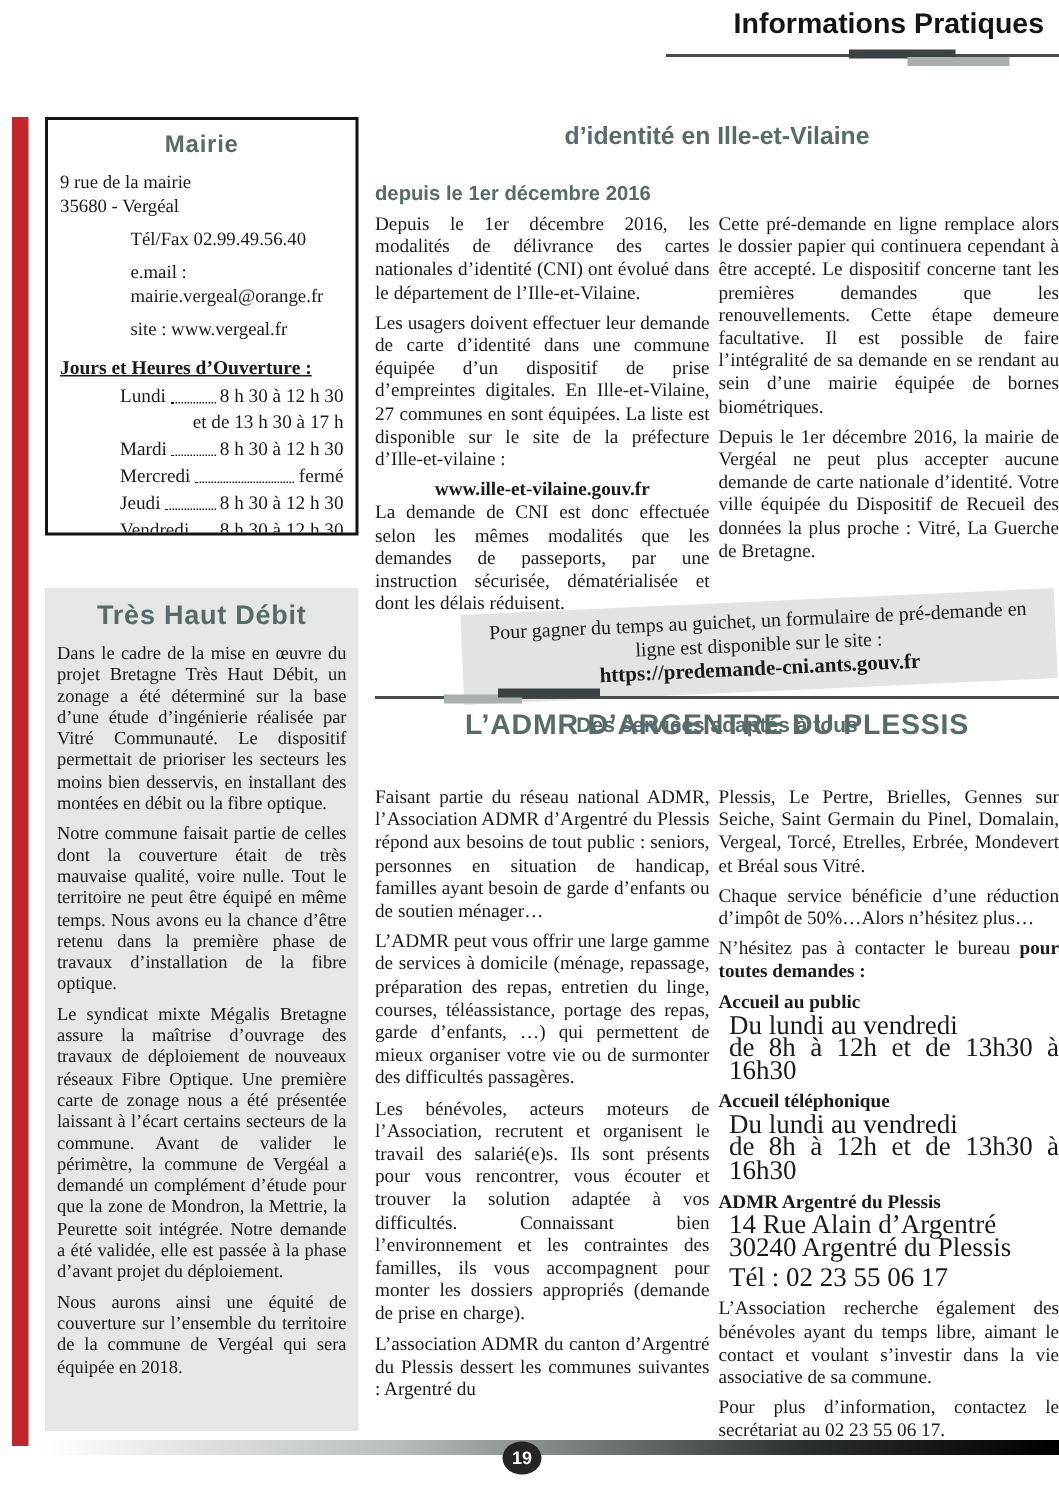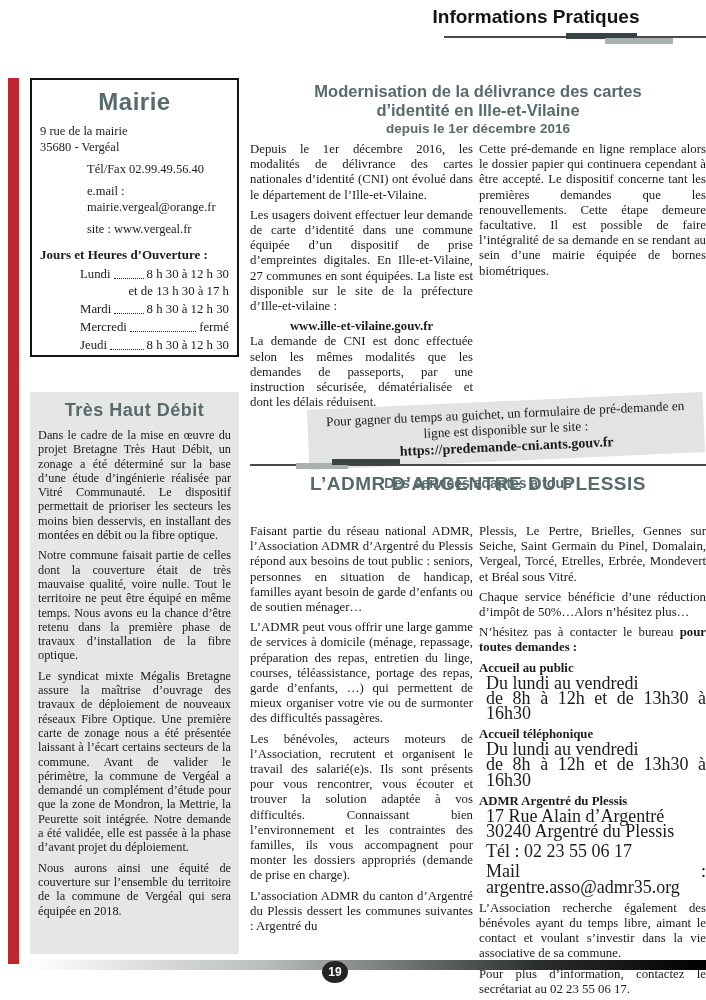--- a/index.html
+++ b/index.html
@@ -7,50 +7,50 @@
     --darkbar:#3a4344; --graybar:#a9b0b0; --text:#1a1a1a;
   }
   *{margin:0;padding:0;box-sizing:border-box;}
   html,body{background:#888;}
   #page{
     position:relative;width:706px;height:1000px;background:#fff;
     font-family:"Liberation Serif",serif;color:var(--text,#1a1a1a);
     margin:0 auto;overflow:hidden;
   }
   
-  .hdr-title{position:absolute;top:6px;right:10px;width:320px;text-align:center;
+  .hdr-title{position:absolute;top:6px;right:10px;width:320px;text-align:right;
     font-family:"Liberation Sans",sans-serif;font-weight:bold;font-size:19px;color:#141414;}
   .hdr-rule{position:absolute;top:36px;left:444px;width:262px;height:2px;background:#4a4a4a;}
   .hdr-dark{position:absolute;top:33px;left:566px;width:71px;height:6px;background:var(--darkbar,#3a4344);}
   .hdr-gray{position:absolute;top:38px;left:605px;width:68px;height:6px;background:var(--graybar,#a9b0b0);}
   
   .red-bar{position:absolute;left:8px;top:78px;width:11px;height:886px;background:var(--redbar,#c0272d);}
   
   .mairie{position:absolute;left:30px;top:78px;width:209px;height:279px;
     border:2px solid #141414;padding:0 8px;overflow:hidden;}
-  .mairie-title{font-family:"Liberation Sans",sans-serif;font-weight:bold;font-size:24px;
+  .mairie-title{font-family:"Liberation Sans",sans-serif;font-weight:bold;font-size:16px;
     color:var(--heading,#586b6b);text-align:center;margin:8px 0 7px;letter-spacing:.5px;}
   .m-line{font-size:12.5px;line-height:16px;}
   .m-gap{margin-top:6px;margin-left:47px;}
-  .hours-title{font-weight:bold;font-size:13px;margin-top:10px;margin-bottom:2px;}
+  .hours-title{font-weight:bold;font-size:13px;margin-top:10px;margin-bottom:2px;text-decoration:underline;}
   .hrow{display:flex;align-items:flex-end;font-size:12.8px;line-height:18px;margin-left:40px;}
   .hrow .dots{flex:1;border-bottom:1.6px dotted #222;margin:0 3px 4px;}
   .hrow .time{white-space:nowrap;}
   .hrow-cont{font-size:12.8px;line-height:17px;text-align:right;}
   
   .thd{position:absolute;left:30px;top:392px;width:209px;height:562px;
     background:var(--panel,#e4e7e6);padding:6px 8px;overflow:hidden;}
   .thd-title{font-family:"Liberation Sans",sans-serif;font-weight:bold;font-size:18px;
     color:var(--heading,#586b6b);text-align:center;margin:2px 0 7px;letter-spacing:.5px;}
   .thd p{font-size:12.3px;line-height:14.3px;text-align:justify;margin-bottom:6px;}
   
   .cni-title{position:absolute;left:250px;top:82px;width:456px;text-align:center;
     font-family:"Liberation Sans",sans-serif;font-weight:bold;font-size:16.5px;
     line-height:19px;color:var(--heading,#586b6b);}
-  .cni-sub{position:absolute;left:250px;top:121px;width:456px;text-align:center;
+  .cni-sub{position:absolute;left:250px;top:121px;width:456px;
     font-family:"Liberation Sans",sans-serif;font-weight:bold;font-size:13.5px;
     color:var(--heading,#586b6b);}
   .col{position:absolute;font-size:12.8px;line-height:15.2px;text-align:justify;}
   .col p{margin-bottom:5px;}
   .cni-c1{left:250px;top:142px;width:223px;}
   .cni-c2{left:479px;top:142px;width:227px;}
   .bold-link{font-weight:bold;text-align:center;display:block;}
   
   .banner{position:absolute;left:308px;top:401px;width:396px;
     transform:rotate(-2.6deg);background:#e1e4e3;padding:5px 8px 6px;text-align:center;}
@@ -70,21 +70,21 @@
   .admr-c1{left:250px;top:524px;width:223px;}
   .admr-c2{left:479px;top:524px;width:227px;}
   .blk{margin-bottom:6px;}
   .blk-title{font-weight:bold;font-size:12.8px;line-height:15px;}
   .blk-line{padding-left:7px;font-size:18px;line-height:15.2px;}
   .blk-line.sp{margin-top:5px;}
   .bold-inline{font-weight:bold;}
   
   .foot-grad{position:absolute;left:28px;top:960px;width:678px;height:10px;
     background:linear-gradient(to right,#ffffff 0%,#b9bdbd 35%,#2c2f2f 75%,#000 100%);}
-  .page-badge{position:absolute;left:322px;top:961px;width:26px;height:22px;border-radius:50%;
+  .page-badge{position:absolute;left:335px;top:961px;width:26px;height:22px;border-radius:50%;
     background:#242424;color:#fff;font-family:"Liberation Sans",sans-serif;font-weight:bold;
     font-size:12px;line-height:22px;text-align:center;}
 </style>
 </head>
 <body>
 
 <div id="page">
 
   <div class="hdr-title">Informations Pratiques</div>
   <div class="hdr-rule"></div>
@@ -137,33 +137,33 @@
 
   <div class="thd">
     <div class="thd-title">Très Haut Débit</div>
     <p>Dans le cadre de la mise en œuvre du projet Bretagne Très Haut Débit, un zonage a été déterminé sur la base d’une étude d’ingénierie réalisée par Vitré Communauté. Le dispositif permettait de prioriser les secteurs les moins bien desservis, en installant des montées en débit ou la fibre optique.</p>
     <p>Notre commune faisait partie de celles dont la couverture était de très mauvaise qualité, voire nulle. Tout le territoire ne peut être équipé en même temps. Nous avons eu la chance d’être retenu dans la première phase de travaux d’installation de la fibre optique.</p>
     <p>Le syndicat mixte Mégalis Bretagne assure la maîtrise d’ouvrage des travaux de déploiement de nouveaux réseaux Fibre Optique. Une première carte de zonage nous a été présentée laissant à l’écart certains secteurs de la commune. Avant de valider le périmètre, la commune de Vergéal a demandé un complément d’étude pour que la zone de Mondron, la Mettrie, la Peurette soit intégrée. Notre demande a été validée, elle est passée à la phase d’avant projet du déploiement.</p>
     <p>Nous aurons ainsi une équité de couverture sur l’ensemble du territoire de la commune de Vergéal qui sera équipée en 2018.</p>
   </div>
 
   <div class="cni-title">
-    <div>Modernisation de la délivrance des cartes</div>
     <div>d’identité en Ille-et-Vilaine</div>
   </div>
   <div class="cni-sub">depuis le 1er décembre 2016</div>
 
   <div class="col cni-c1">
     <p>Depuis le 1er décembre 2016, les modalités de délivrance des cartes nationales d’identité (CNI) ont évolué dans le département de l’Ille-et-Vilaine.</p>
     <p>Les usagers doivent effectuer leur demande de carte d’identité dans une commune équipée d’un dispositif de prise d’empreintes digitales. En Ille-et-Vilaine, 27 communes en sont équipées. La liste est disponible sur le site de la préfecture d’Ille-et-vilaine :</p>
     <span class="bold-link">www.ille-et-vilaine.gouv.fr</span>
     <p>La demande de CNI est donc effectuée selon les mêmes modalités que les demandes de passeports, par une instruction sécurisée, dématérialisée et dont les délais réduisent.</p>
   </div>
   <div class="col cni-c2">
     <p>Cette pré-demande en ligne remplace alors le dossier papier qui continuera cependant à être accepté. Le dispositif concerne tant les premières demandes que les renouvellements. Cette étape demeure facultative. Il est possible de faire l’intégralité de sa demande en se rendant au sein d’une mairie équipée de bornes biométriques.</p>
+    <p>Depuis le 1er décembre 2016, la mairie de Vergéal ne peut plus accepter aucune demande de carte nationale d’identité. Votre ville équipée du Dispositif de Recueil des données la plus proche : Vitré, La Guerche de Bretagne.</p>
   </div>
 
   <div class="banner">
     <div class="banner-text">Pour gagner du temps au guichet, un formulaire de pré-demande en ligne est disponible sur le site :</div>
     <div class="banner-url">https://predemande-cni.ants.gouv.fr</div>
   </div>
 
   <div class="div2-rule"></div>
   <div class="div2-gray"></div>
   <div class="div2-dark"></div>
@@ -193,24 +193,23 @@
     </div>
 
     <div class="blk">
       <div class="blk-title">Accueil téléphonique</div>
       <div class="blk-line">Du lundi au vendredi</div>
       <div class="blk-line">de 8h à 12h et de 13h30 à 16h30</div>
     </div>
 
     <div class="blk">
       <div class="blk-title">ADMR Argentré du Plessis</div>
-      <div class="blk-line">17 Rue Alain d’Argentré</div>
+      <div class="blk-line">14 Rue Alain d’Argentré</div>
       <div class="blk-line">30240 Argentré du Plessis</div>
       <div class="blk-line sp">Tél : 02 23 55 06 17</div>
-      <div class="blk-line sp">Mail : argentre.asso@admr35.org</div>
     </div>
 
     <p>L’Association recherche également des bénévoles ayant du temps libre, aimant le contact et voulant s’investir dans la vie associative de sa commune.</p>
     <p>Pour plus d’information, contactez le secrétariat au 02 23 55 06 17.</p>
   </div>
 
   <div class="foot-grad"></div>
   <div class="page-badge">19</div>
 
 </div>

